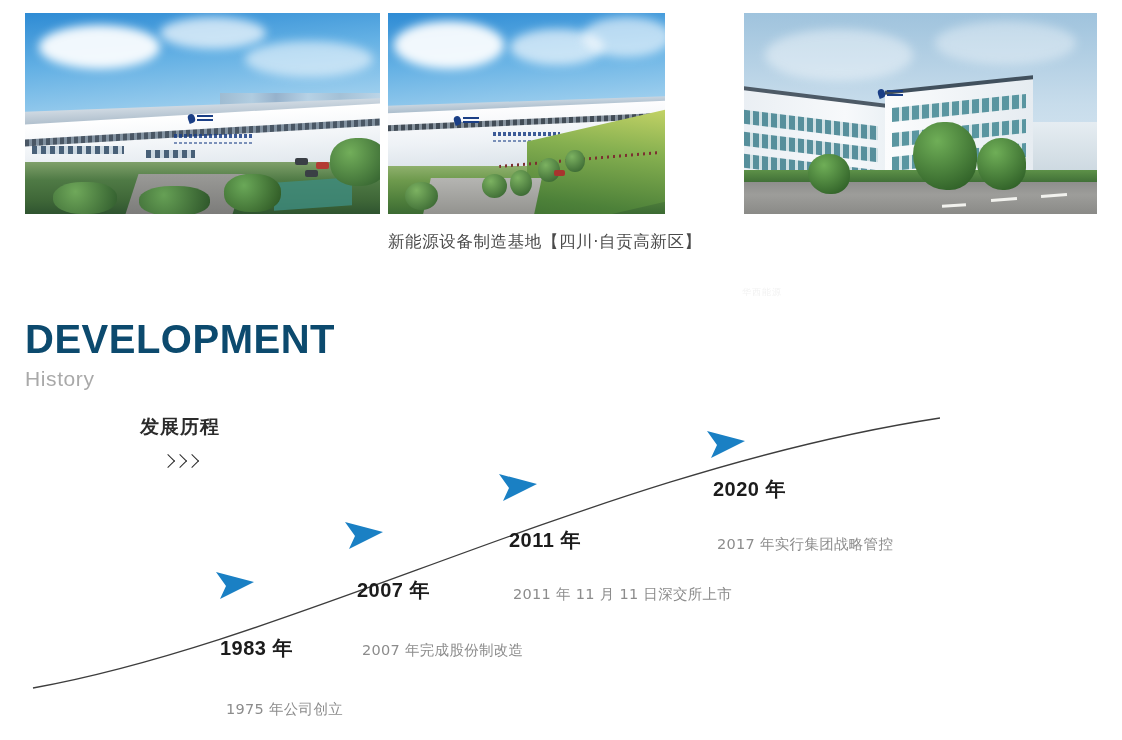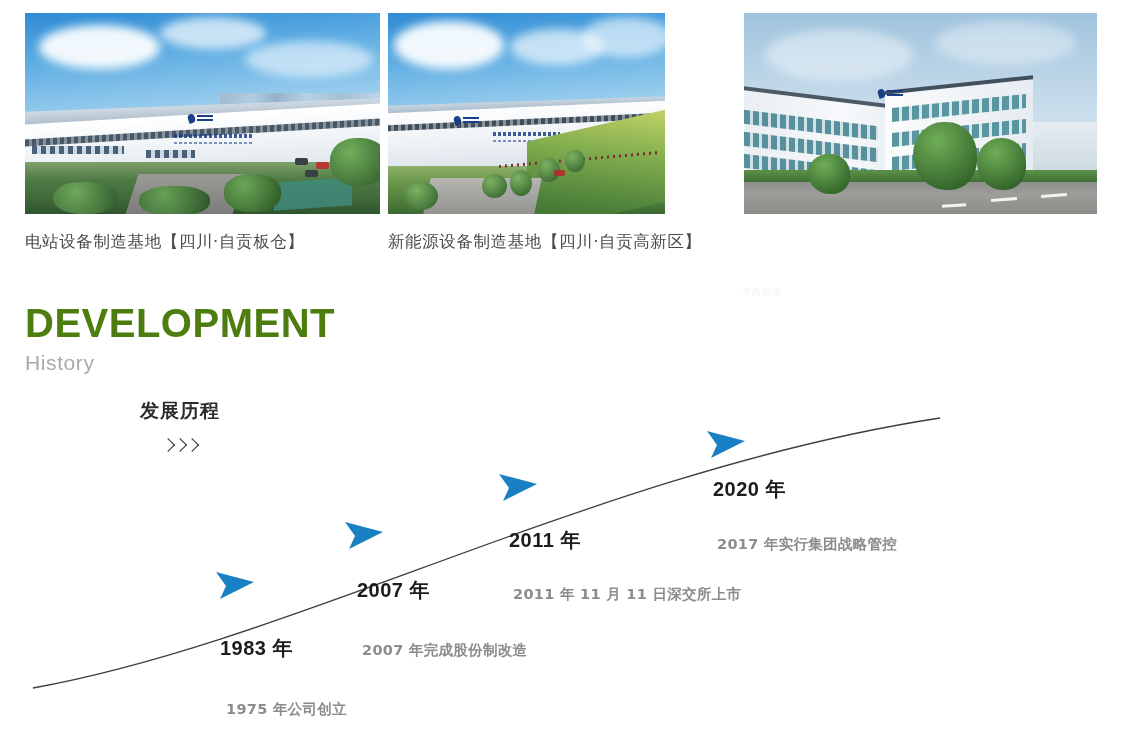--- a/index.html
+++ b/index.html
@@ -234,24 +234,25 @@
 
   
   .heading {
     position: absolute;
     left: 25px;
     top: 300px;
   }
   .h-main {
     font-size: 40px;
     font-weight: bold;
-    color: #4d7c0f;
+    color: #0c4a6e;
     letter-spacing: .5px;
     line-height: 46px;
     font-family: "Liberation Sans", sans-serif;
+    margin-top: 16px;
   }
   .h-sub {
     font-size: 21px;
     color: #a9a9a9;
     letter-spacing: .6px;
     line-height: 30px;
     margin-top: 2px;
     font-family: "Liberation Sans", sans-serif;
   }
   .h-cn-row {
@@ -309,21 +310,20 @@
     letter-spacing: .5px;
     font-family: "Liberation Sans", "DejaVu Sans", sans-serif;
   }
   .tl-desc {
     position: absolute;
     font-size: 14.5px;
     color: #8c8c8c;
     white-space: nowrap;
     letter-spacing: .3px;
     font-family: "DejaVu Sans", "Liberation Sans", sans-serif;
-    font-weight: bold;
   }
 </style>
 </head>
 <body>
 
 <div class="photo-strip">
 
   <div class="photo-card c0">
     <div class="photo p1">
       <div class="sky"></div>
@@ -347,21 +347,20 @@
       <div class="road"></div>
       <div class="court"></div>
       <div class="p1 bush" style="left:8%;top:84%;width:18%;height:16%;position:absolute;border-radius:45%;background:radial-gradient(circle at 35% 30%,#6fa85a,#2f5a2c);"></div>
       <div class="p1 bush" style="left:32%;top:86%;width:20%;height:15%;position:absolute;border-radius:45%;background:radial-gradient(circle at 35% 30%,#66a055,#2b5228);"></div>
       <div class="p1 bush" style="left:56%;top:80%;width:16%;height:19%;position:absolute;border-radius:45%;background:radial-gradient(circle at 35% 30%,#6aa858,#28501f);"></div>
       <div class="p1 bush" style="left:86%;top:62%;width:16%;height:24%;position:absolute;border-radius:45%;background:radial-gradient(circle at 35% 30%,#72ae5a,#2b5729);"></div>
       <div class="car" style="left:76%;top:72%;"></div>
       <div class="car" style="left:82%;top:74%;background:#b33b34;"></div>
       <div class="car" style="left:79%;top:78%;"></div>
     </div>
-    <div class="caption">电站设备制造基地【四川·自贡板仓】</div>
   </div>
 
   <div class="photo-card c1">
     <div class="photo p2">
       <div class="sky"></div>
       <div class="cloud" style="left:2%;top:4%;width:40%;height:24%;"></div>
       <div class="cloud" style="left:44%;top:8%;width:34%;height:18%;opacity:.7;"></div>
       <div class="cloud" style="left:70%;top:2%;width:32%;height:20%;opacity:.65;"></div>
       <div class="roofline"></div>
       <div class="longroof"></div>

